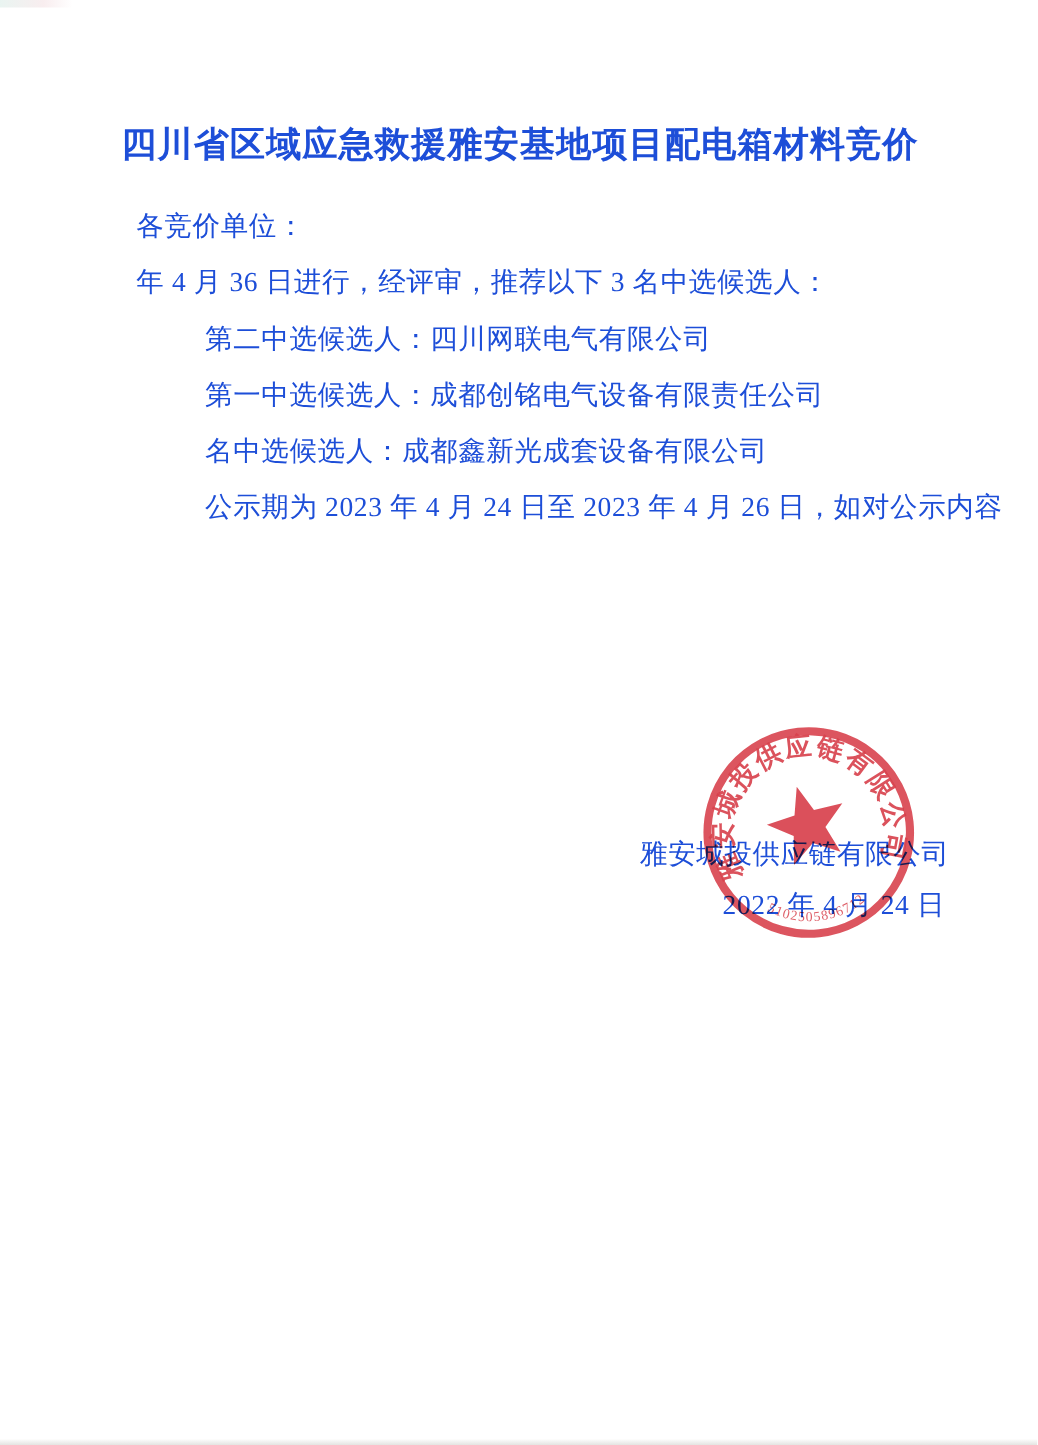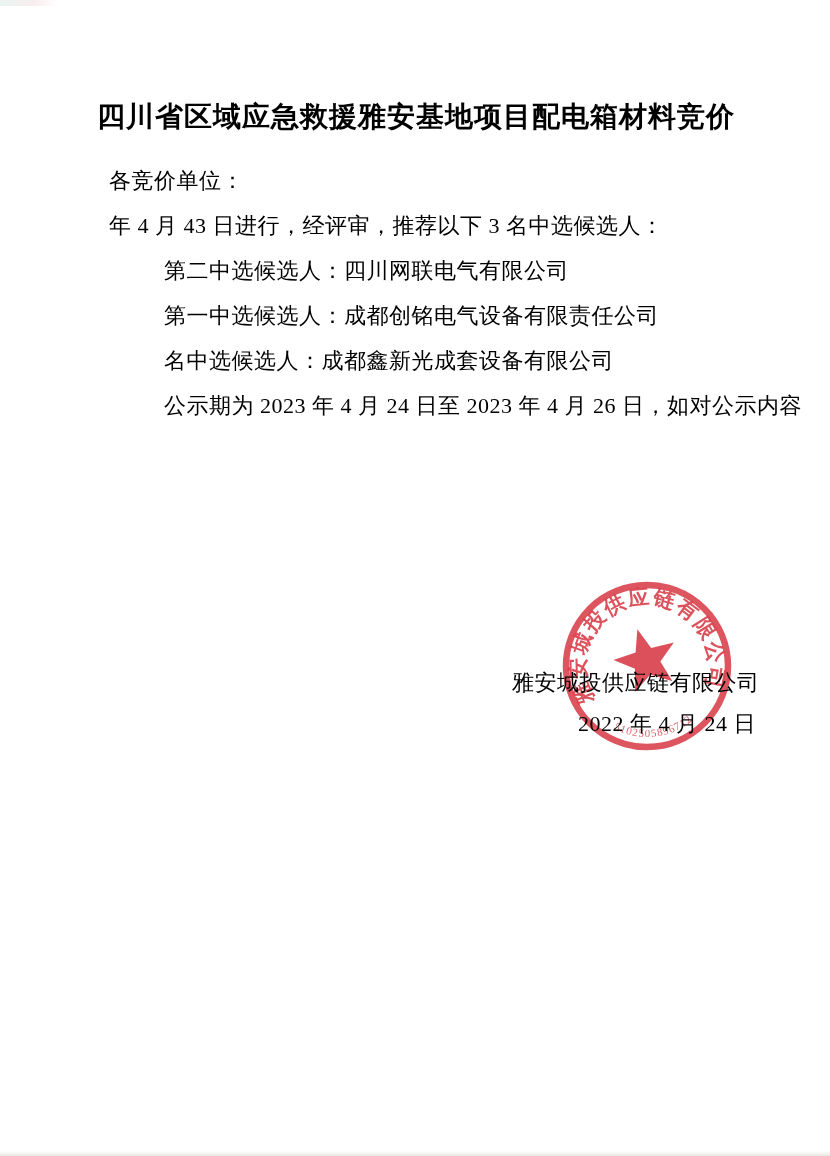--- a/index.html
+++ b/index.html
@@ -7,21 +7,21 @@
     padding: 0;
     background: #ffffff;
   }
   .page {
     position: relative;
     width: 830px;
     height: 1156px;
     background: #ffffff;
     overflow: hidden;
     font-family: "Liberation Serif", "DejaVu Serif", serif;
-    color: #000000;
+    color: #1d4ed8;
   }
   
   .scan-speck-topleft {
     position: absolute;
     left: 0; top: 0;
     width: 58px; height: 6px;
     background: linear-gradient(90deg, #d8ece6, #f3dfe2 60%, transparent);
     opacity: .55;
   }
   .scan-edge-bottom {
@@ -102,21 +102,21 @@
   <div class="scan-speck-topleft"></div>
 
   <div class="doc">
 
     <div class="title-block">
       <div class="title-line">四川省区域应急救援雅安基地项目配电箱材料竞价</div>
     </div>
 
     <div class="body-block">
       <div class="line">各竞价单位：</div>
-      <div class="line">年 4 月 43 日进行，经评审，推荐以下 3 名中选候选人：</div>
+      <div class="line">年 4 月 36 日进行，经评审，推荐以下 3 名中选候选人：</div>
       <div class="line indent">第二中选候选人：四川网联电气有限公司</div>
       <div class="line indent">第一中选候选人：成都创铭电气设备有限责任公司</div>
       <div class="line indent">名中选候选人：成都鑫新光成套设备有限公司</div>
       <div class="line indent">公示期为 2023 年 4 月 24 日至 2023 年 4 月 26 日，如对公示内容</div>
     </div>
 
   </div>
 
   <div class="signature-company">雅安城投供应链有限公司</div>
   <div class="signature-date">2022 年 4 月 24 日</div>

